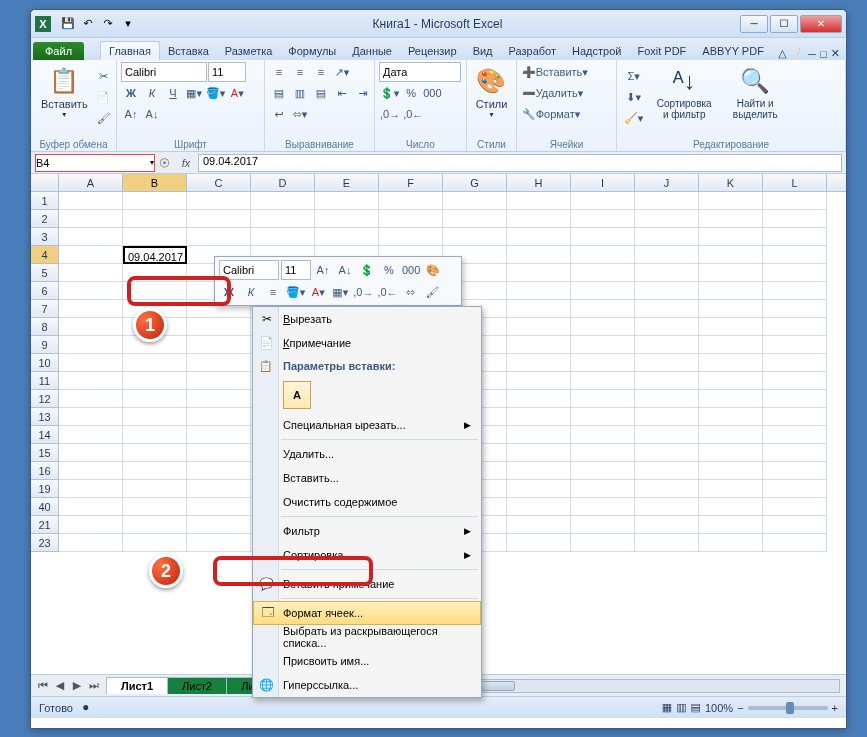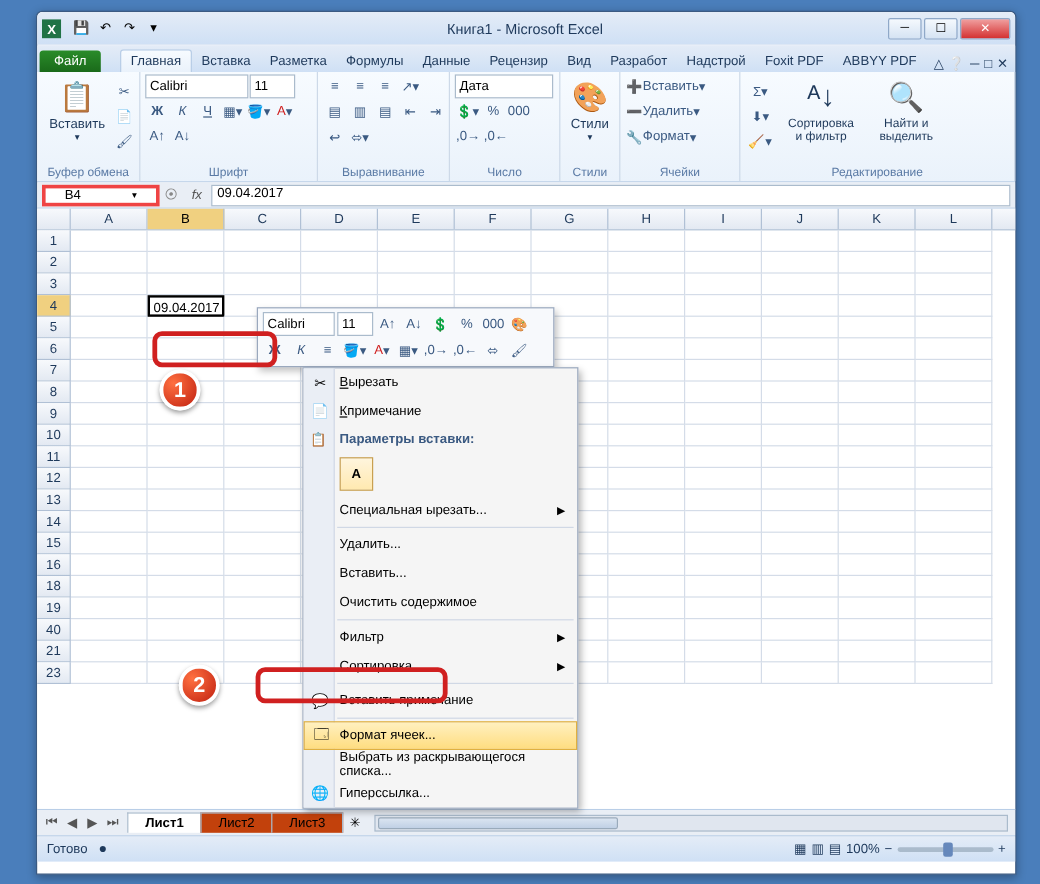--- a/index.html
+++ b/index.html
@@ -20,38 +20,38 @@
 .ribbon-help{margin-left:auto;display:flex;gap:4px;padding-right:6px;align-items:center;color:#1e395b}
 .ribbon{height:92px;background:linear-gradient(#f7fbff,#eaf2fb);border-bottom:1px solid #b9cee7;display:flex}
 .group{border-right:1px solid #cdd9e8;padding:2px 4px;display:flex;flex-direction:column;position:relative}
 .group-label{position:absolute;bottom:1px;left:0;right:0;text-align:center;font-size:10px;color:#5a7aa5}
 .big-btn{display:flex;flex-direction:column;align-items:center;padding:2px 6px;cursor:pointer;color:#1e395b}
 .big-btn .ic{font-size:24px;height:34px;display:flex;align-items:center}
 .small-row{display:flex;gap:1px;margin-bottom:1px}
 .sbtn{min-width:20px;height:20px;border:1px solid transparent;display:flex;align-items:center;justify-content:center;cursor:pointer;color:#3b5a82;font-size:11px}
 .combo{height:20px;border:1px solid #abc;background:#fff;display:flex;align-items:center;padding:0 3px;font-size:11px}
 .formula-bar{height:22px;background:#e9eef5;border-bottom:1px solid #b9cee7;display:flex;align-items:center;padding:0 4px}
-.name-box{width:98px;height:18px;background:#fff;border:3px solid #ef4444;display:flex;align-items:center;padding:0 16px}
+.name-box{width:120px;height:18px;background:#fff;border:1px solid #ef4444;display:flex;align-items:center;padding:0 0}
 .fx{width:24px;text-align:center;font-style:italic;color:#555}
 .formula-input{flex:1;height:18px;background:#fff;border:1px solid #abc;padding:0 4px}
 .sheet-area{position:relative;height:500px;background:#fff}
 .col-headers{display:flex;height:18px;background:linear-gradient(#f7f9fc,#e3e9f2);border-bottom:1px solid #b0c0d5}
 .corner{width:28px;border-right:1px solid #b0c0d5;background:linear-gradient(#f7f9fc,#e3e9f2)}
 .col-h{width:64px;border-right:1px solid #b0c0d5;text-align:center;color:#1e395b;line-height:18px;cursor:pointer}
 .col-h.sel{background:#f0d080;color:#000}
 .grid{position:relative}
 .row{display:flex;height:18px}
 .row-h{width:28px;background:linear-gradient(#f7f9fc,#e3e9f2);border-right:1px solid #b0c0d5;border-bottom:1px solid #b0c0d5;text-align:center;color:#1e395b;line-height:18px;cursor:pointer}
 .row-h.sel{background:#f0d080}
 .cell{width:64px;height:18px;border-right:1px solid #d4dce8;border-bottom:1px solid #d4dce8;padding:0 3px;line-height:18px;text-align:right;color:#000;cursor:cell}
 .cell.active{border:2px solid #000!important;background:#fff}
 .tabs-bar{height:22px;background:#e9eef5;border-top:1px solid #b9cee7;display:flex;align-items:center}
 .sheet-nav{display:flex;gap:1px;padding:0 4px}
 .sheet-nav span{width:16px;text-align:center;cursor:pointer;color:#555}
-.sheet-tab{padding:2px 14px;background:#c2410c;border:1px solid #abc;border-bottom:none;cursor:pointer;margin-right:-1px}
+.sheet-tab{padding:2px 14px;background:#15803d;border:1px solid #abc;border-bottom:none;cursor:pointer;margin-right:-1px}
 .sheet-tab.active{font-weight:bold;background:#fff}
 .hscroll{flex:1;margin:0 6px}
 .status-bar{height:22px;background:linear-gradient(#e4ecf7,#cfe0f5);display:flex;align-items:center;padding:0 8px;color:#1e395b;border-top:1px solid #b9cee7}
 .zoom-controls{margin-left:auto;display:flex;align-items:center;gap:4px}
 .zoom-slider{width:80px;height:4px;background:#abc;border-radius:2px;position:relative}
 .zoom-thumb{position:absolute;left:38px;top:-4px;width:8px;height:12px;background:#6688bb;border-radius:2px}
 
 .ctx{position:absolute;left:221px;top:296px;width:230px;background:#f5f5f5;border:1px solid #9aa8bd;box-shadow:2px 3px 6px rgba(0,0,0,.3);z-index:50}
 .ctx-item{height:24px;display:flex;align-items:center;padding-left:30px;padding-right:10px;cursor:pointer;color:#000;position:relative}
 .ctx-item:hover,.ctx-item.hl{background:linear-gradient(#fff0c0,#ffdd80);border:1px solid #e0b040;padding-left:29px}
@@ -504,35 +504,20 @@
           <div class="cell"></div>
           <div class="cell"></div>
           <div class="cell"></div>
           <div class="cell"></div>
           <div class="cell"></div>
           <div class="cell"></div>
           <div class="cell"></div>
           <div class="cell"></div>
         </div>
         <div class="row">
-          <div class="row-h">18</div>
-          <div class="cell"></div>
-          <div class="cell"></div>
-          <div class="cell"></div>
-          <div class="cell"></div>
-          <div class="cell"></div>
-          <div class="cell"></div>
-          <div class="cell"></div>
-          <div class="cell"></div>
-          <div class="cell"></div>
-          <div class="cell"></div>
-          <div class="cell"></div>
-          <div class="cell"></div>
-        </div>
-        <div class="row">
           <div class="row-h">19</div>
           <div class="cell"></div>
           <div class="cell"></div>
           <div class="cell"></div>
           <div class="cell"></div>
           <div class="cell"></div>
           <div class="cell"></div>
           <div class="cell"></div>
           <div class="cell"></div>
           <div class="cell"></div>
@@ -701,20 +686,23 @@
         </div>
       <div class="ctx-sep"></div>
       <div class="ctx-item hl">
           <span class="icon">🗔</span>
           <span>Формат ячеек...</span>
         </div>
       <div class="ctx-item">
           <span>Выбрать из раскрывающегося списка...</span>
         </div>
       <div class="ctx-item">
+          <span>Присвоить имя...</span>
+        </div>
+      <div class="ctx-item">
           <span class="icon">🌐</span>
           <span>Гиперссылка...</span>
         </div>
     </div>
   </div>
 
   <div class="annotation" style="left:70px;top:268px">
     <div class="red-box" style="left:26px;top:-2px;width:104px;height:30px"></div>
     <div class="badge" style="position:absolute;left:32px;top:30px">1</div>
   </div>

